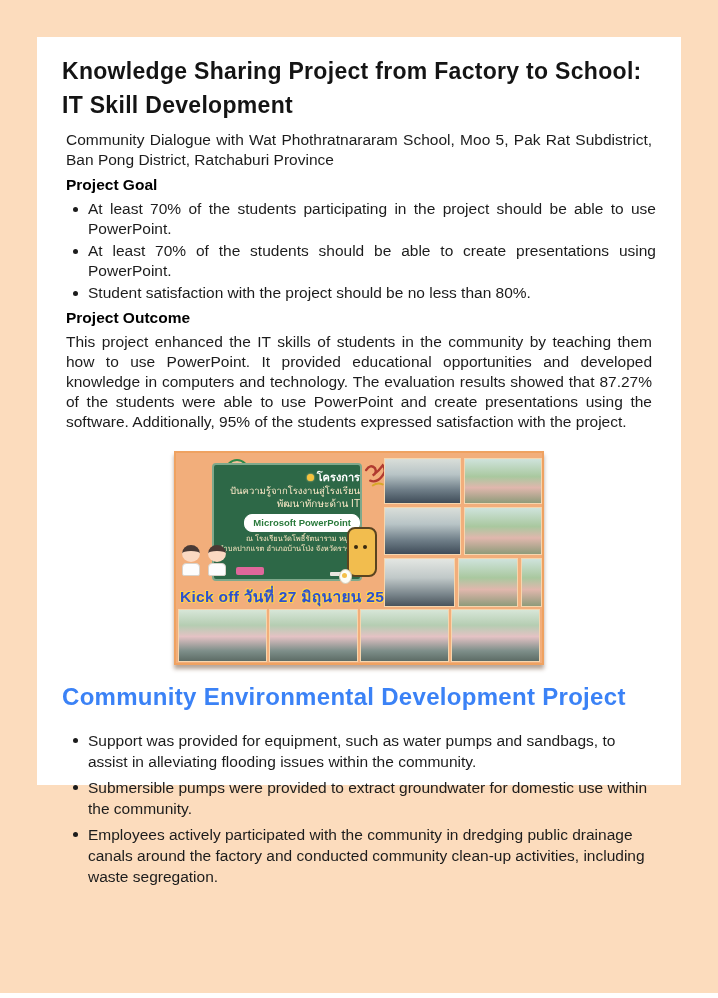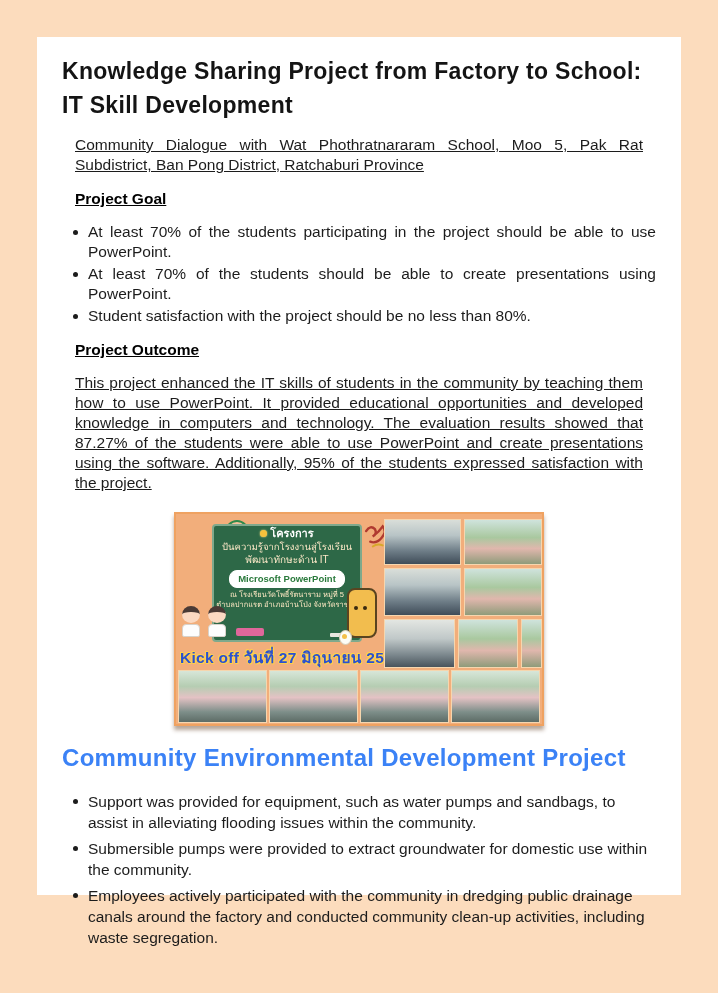--- a/index.html
+++ b/index.html
@@ -4,36 +4,36 @@
 <style>
   html,body{margin:0;padding:0;}
   body{
     width:718px;height:998px;position:relative;
     background:#fcdcbd;
     font-family:"Liberation Sans","DejaVu Sans",sans-serif;
     color:#1c1c1c;
     overflow:hidden;
   }
   .sheet{
-    position:absolute;left:37px;top:37px;width:644px;height:858px;
+    position:absolute;left:37px;top:37px;width:644px;height:748px;
     background:#ffffff;box-sizing:border-box;
     padding:17px 25px 0 25px;
   }
   .next-page-edge{
     position:absolute;left:0;bottom:0;width:718px;height:5px;background:#ffffff;
   }
   h1{
     margin:0 0 8px 0;font-size:23px;line-height:34px;font-weight:600;
     color:#141414;letter-spacing:0.3px;
   }
   h2{
     margin:16px 0 17px 0;font-size:24px;line-height:32px;font-weight:600;
     color:#3b82f6;letter-spacing:0.3px;
   }
-  p{margin:13px;font-size:15.5px;line-height:20px;text-decoration:underline;}
+  p{margin:4px;font-size:15.5px;line-height:20px;}
   .justify{text-align:justify;}
   .bold-label{font-weight:700;font-size:15.5px;line-height:21px;color:#000;}
   ul{margin:0;padding:0;list-style:none;}
   ul li{
     position:relative;padding-left:26px;font-size:15.5px;line-height:20px;
     margin-bottom:2px;
   }
   ul li::before{
     content:"";position:absolute;left:11px;top:8px;width:5px;height:5px;
     border-radius:50%;background:#1c1c1c;
@@ -50,21 +50,21 @@
     box-shadow:0 4px 4px rgba(96,58,28,0.45);
   }
   .tf-logo{
     position:absolute;left:5px;top:6px;width:20px;height:20px;border-radius:50%;
     border:2px solid #2f8a4a;color:#2f8a4a;font-size:8px;font-weight:700;
     display:flex;align-items:center;justify-content:center;background:rgba(255,255,255,0.25);margin-left:44px;
   }
   .chalkboard{
     position:absolute;left:36px;top:10px;width:150px;height:118px;box-sizing:border-box;
     background:#2d6847;border:2px solid #7fa98c;border-radius:4px;
-    color:#fff;text-align:center;
+    color:#fff;text-align:right;padding-top:5px;
   }
   .cb-line1{font-size:11px;font-weight:700;line-height:14px;}
   .bulb{display:inline-block;width:7px;height:7px;border-radius:50%;
     background:#f6c23c;margin-right:3px;box-shadow:0 0 2px #ffe48a;}
   .cb-line2{font-size:9.5px;line-height:13px;color:#fde9c8;}
   .cb-line3{font-size:10px;line-height:14px;color:#fde9c8;}
   .badge{
     display:inline-block;margin:3px 0 2px 0;background:#ffffff;color:#2a7a3c;
     font-size:9.5px;font-weight:700;line-height:12px;padding:2px 8px;border-radius:8px;
     border:1px solid #ffffff;

